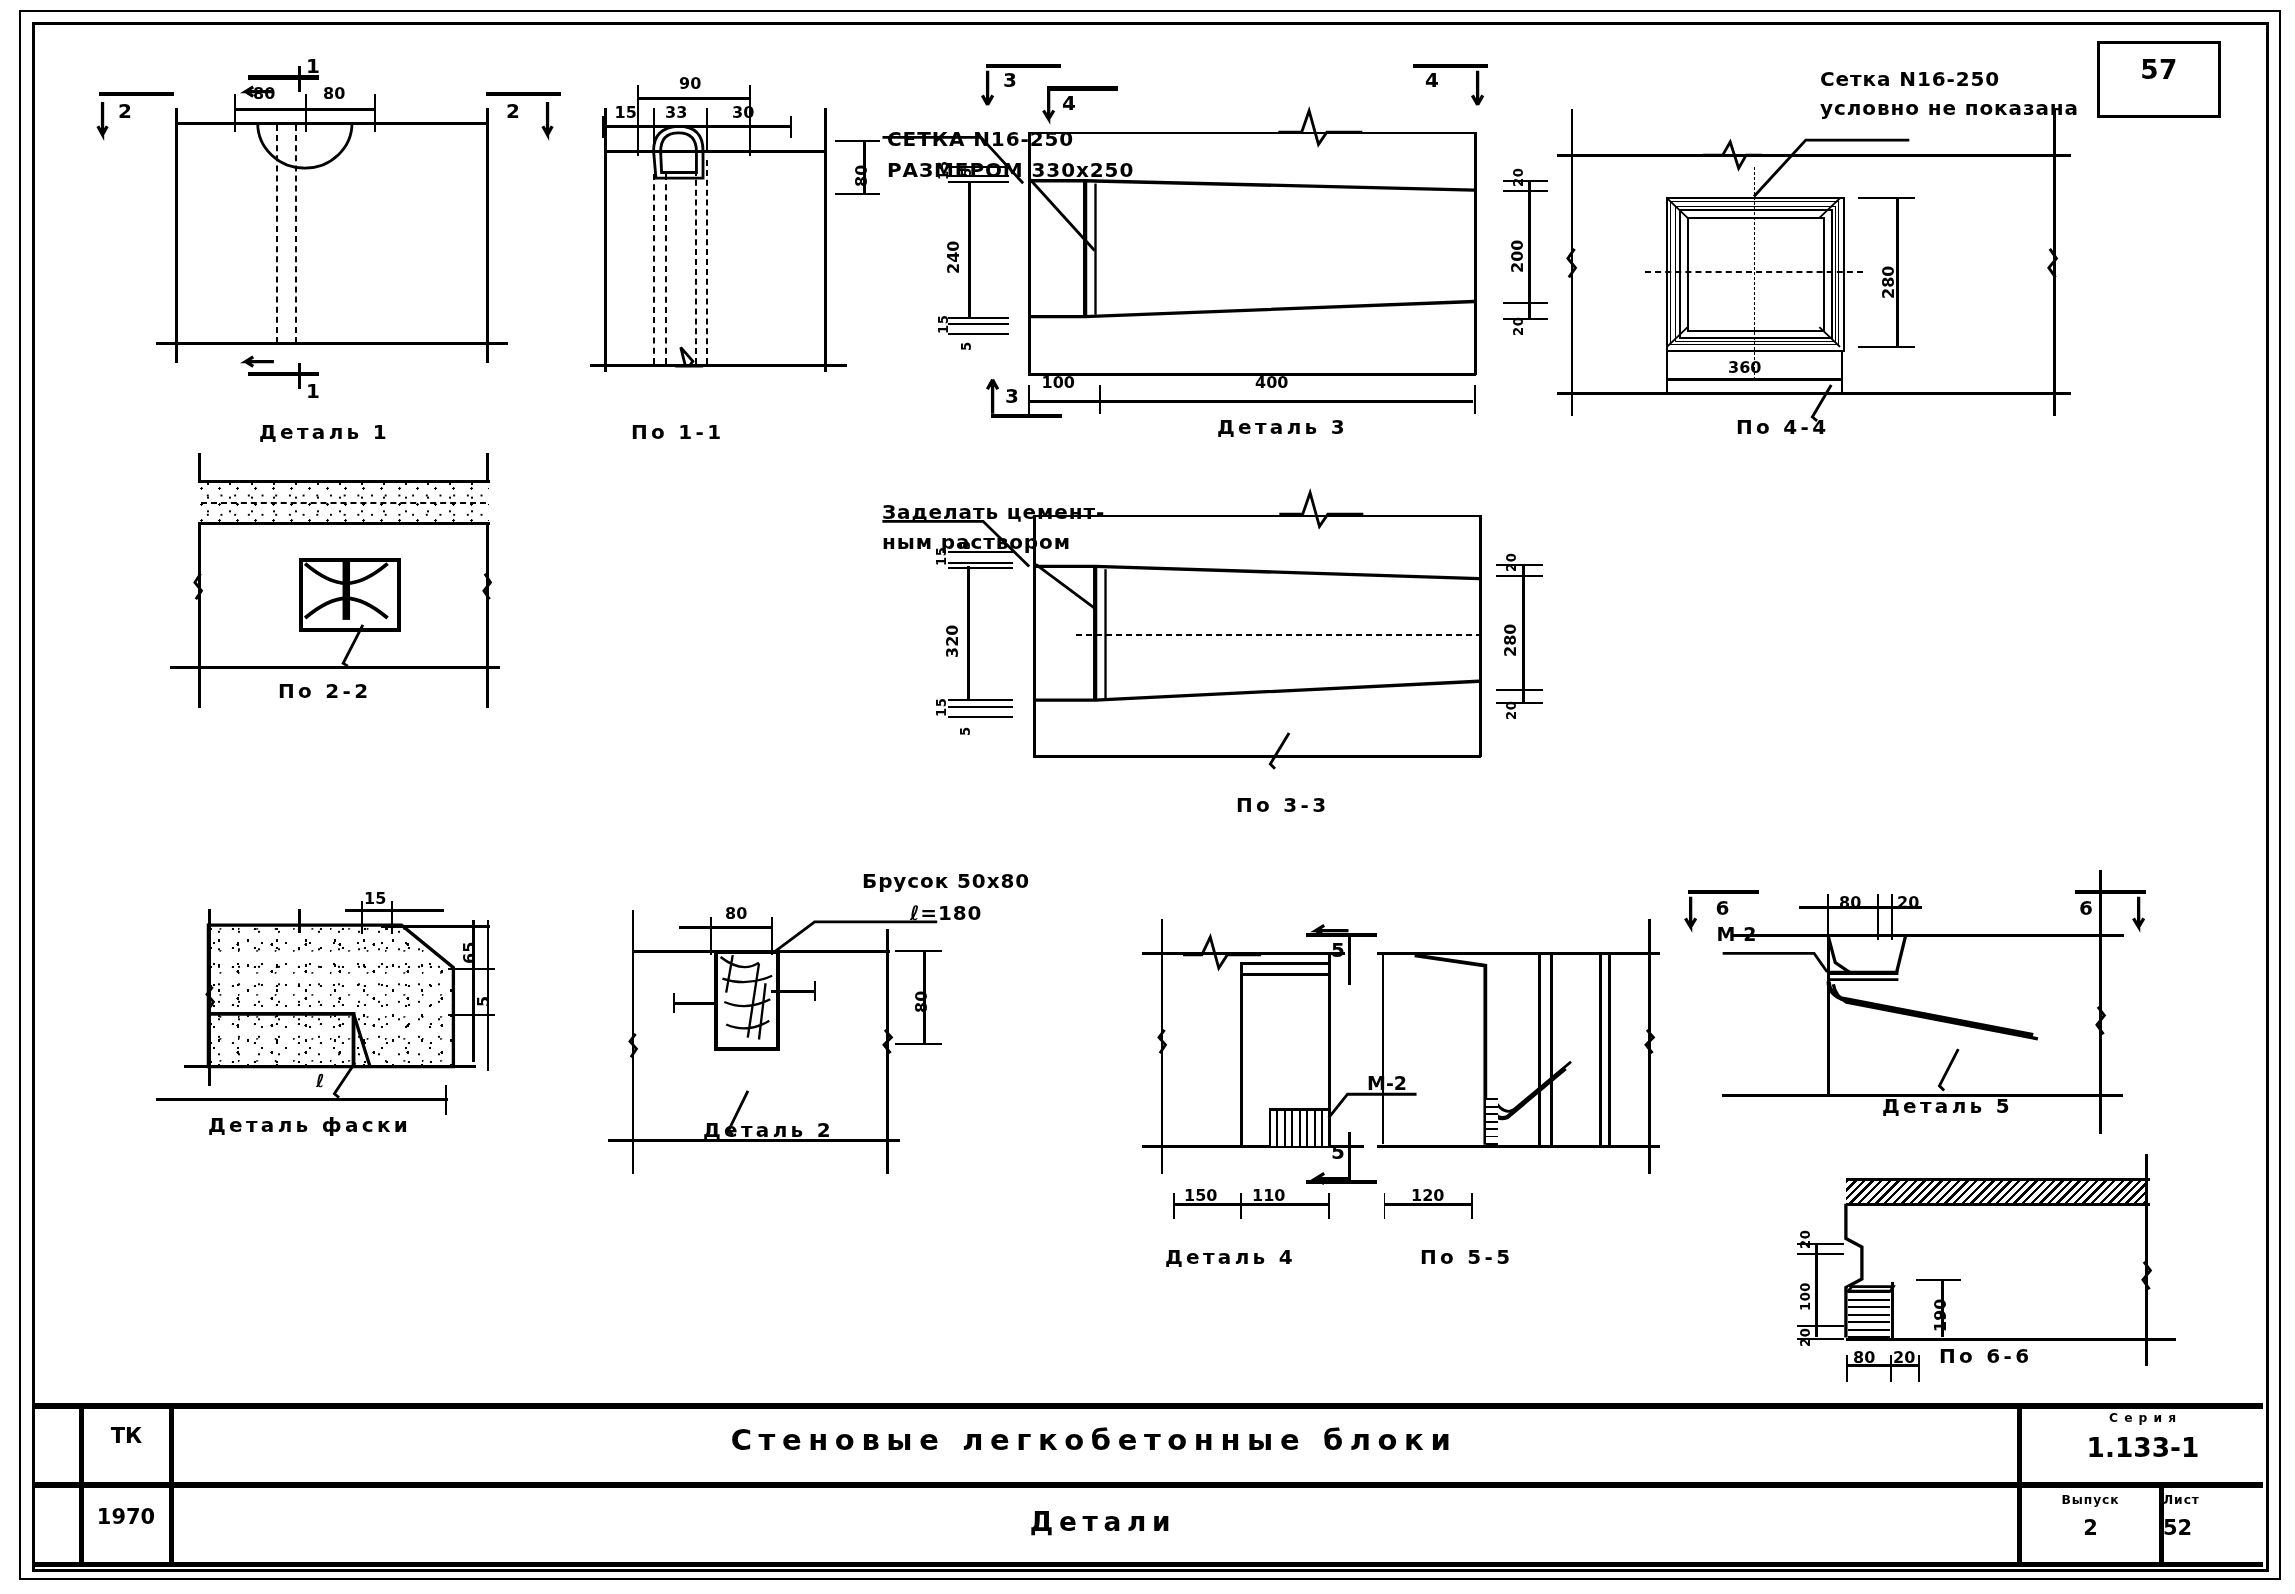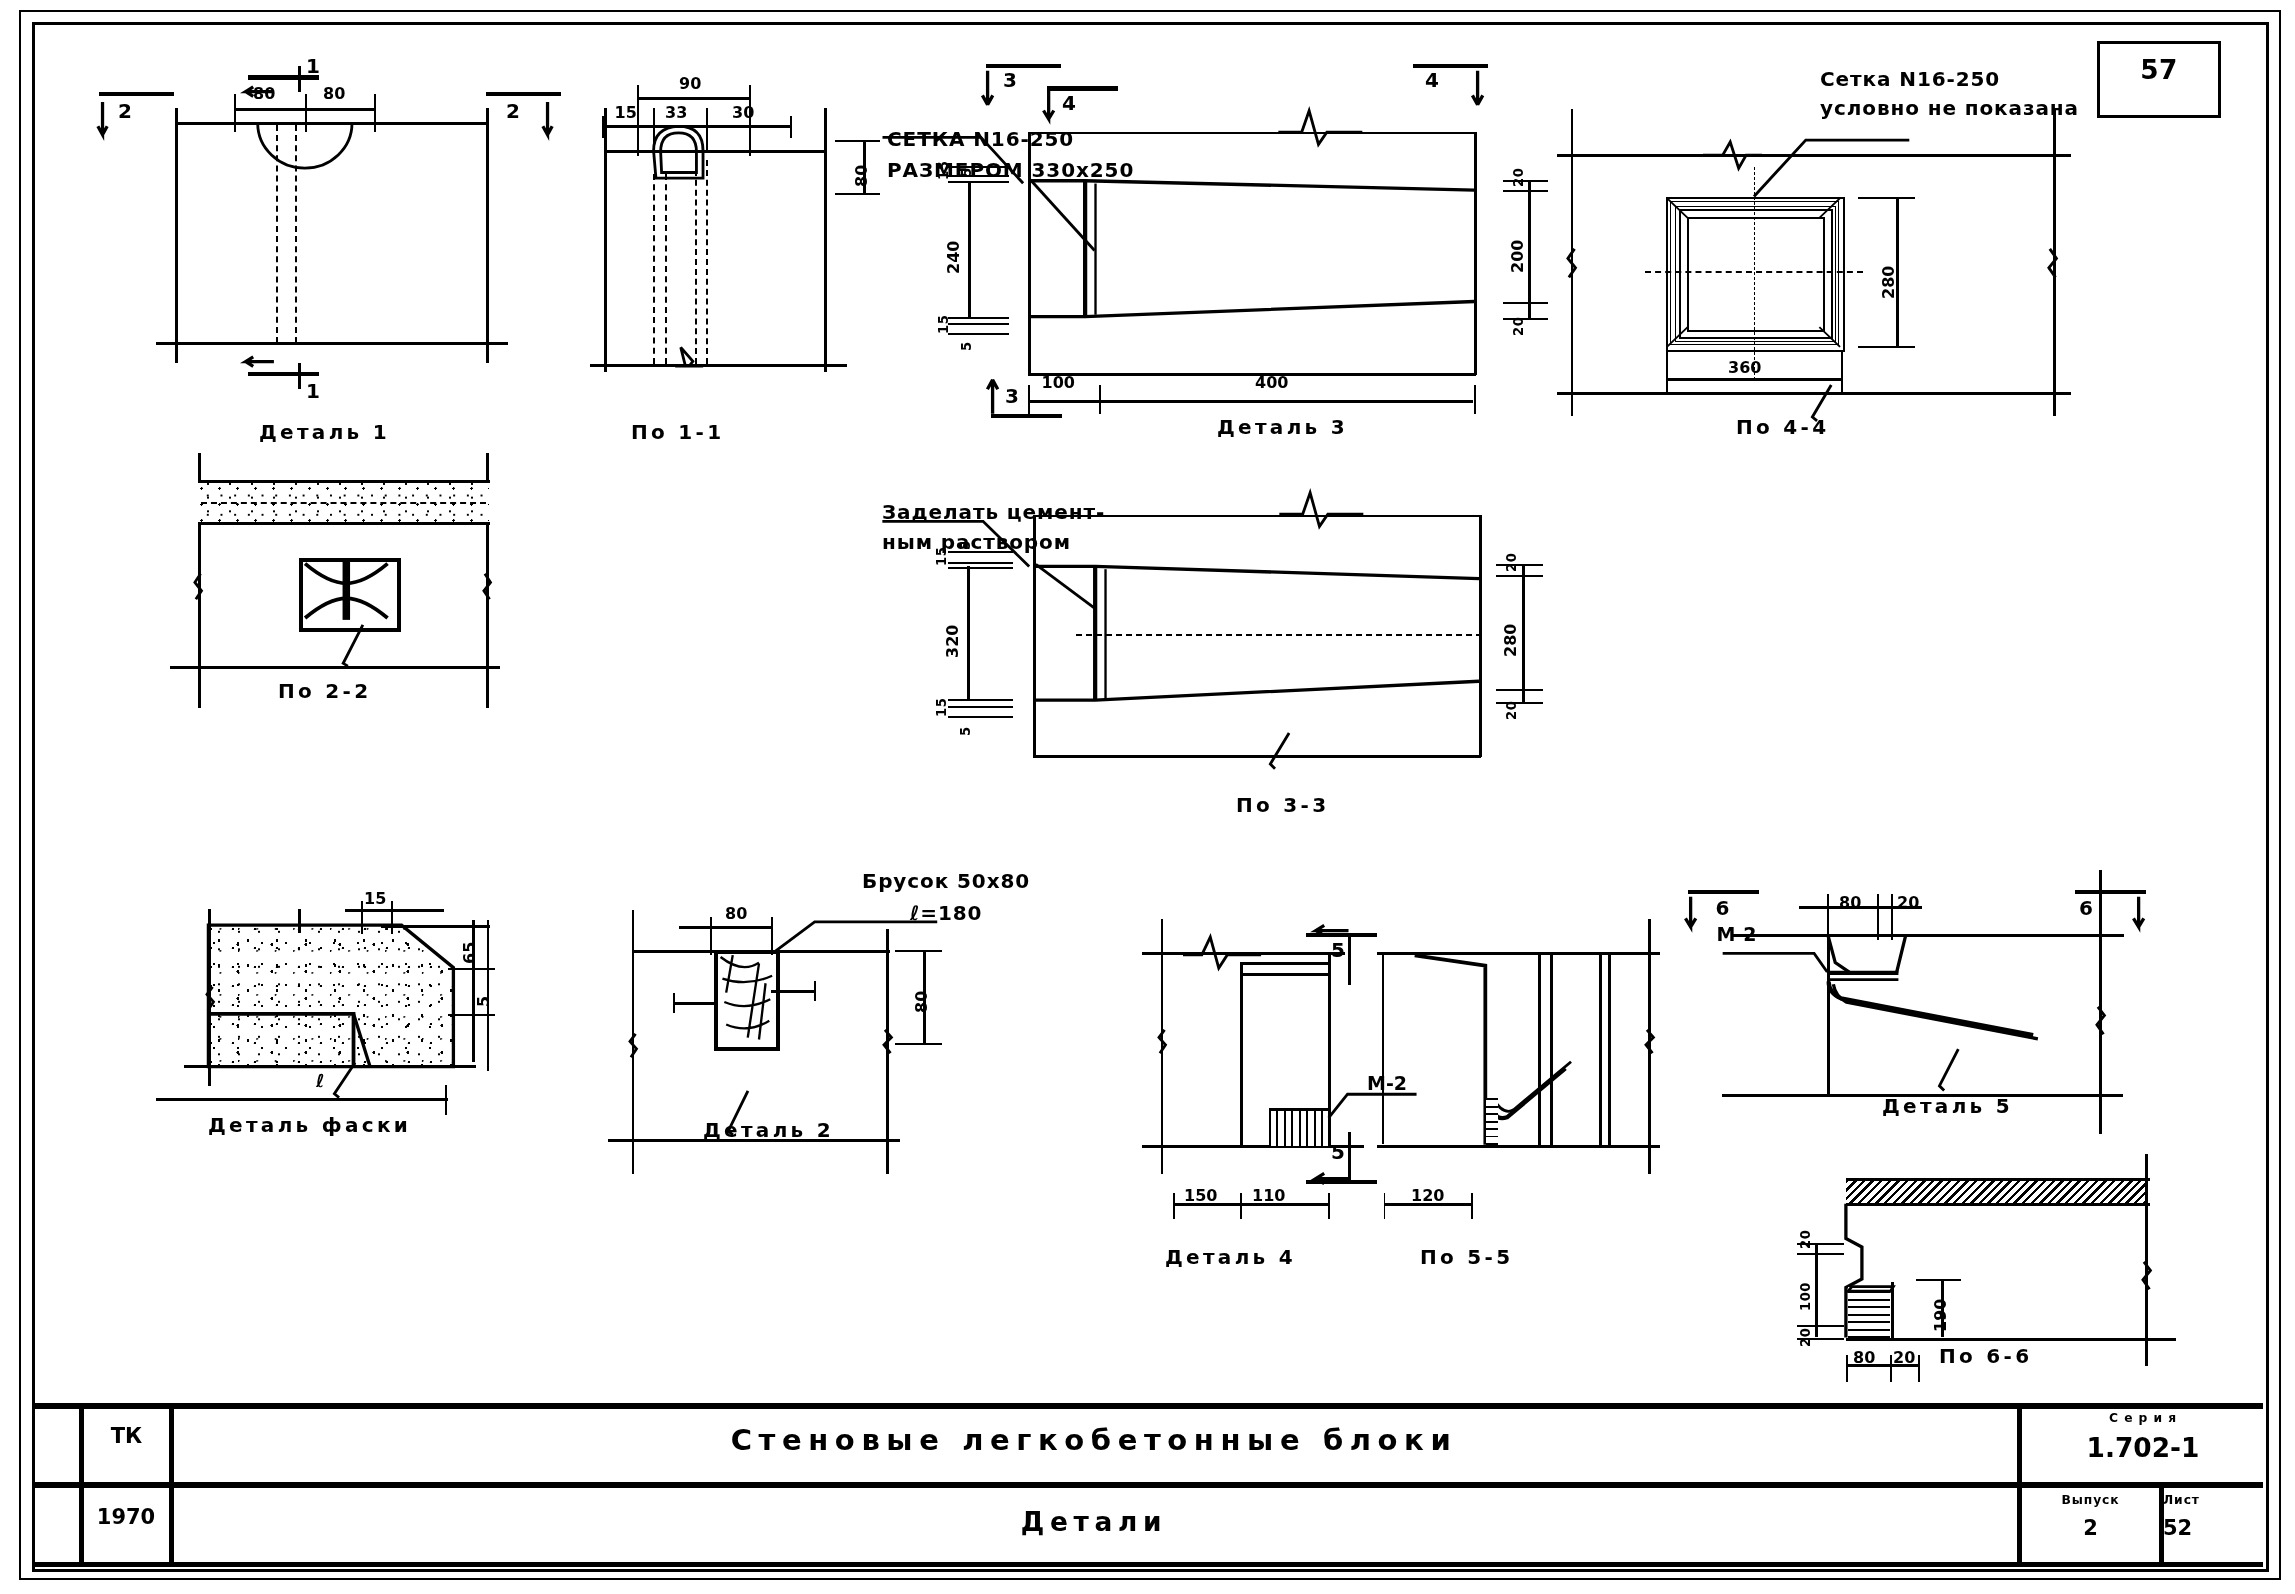--- a/index.html
+++ b/index.html
@@ -24,21 +24,21 @@
   .cap{font-size:20px;letter-spacing:3.3px;font-weight:700;}
   .dim{font-size:16px;font-weight:700;letter-spacing:0px;}
   .dimS{font-size:13.2px;font-weight:700;}
   .note{font-size:20px;font-weight:700;letter-spacing:0.9px;}
   .secno{font-size:20px;font-weight:700;}
   .rot{transform-origin:0 0;}
   
   .tb-line{background:#000;}
   .tbtext{font-weight:700;color:#000;}
   .tbl-title{font-size:29px;letter-spacing:6.6px;}
-  .tbl-sub{font-size:26.4px;letter-spacing:5.7px;}
+  .tbl-sub{font-size:26.4px;letter-spacing:5.7px;padding-left:9px;}
   .tbl-small{font-size:12.3px;letter-spacing:0.9px;}
   .tbl-med{font-size:21px;}
   .tbl-big{font-size:26.4px;}
   
   .concrete{
      background-color:#fff;
      background-image:
        radial-gradient(circle at 12% 22%, #000 1.1px, transparent 1.2px),
        radial-gradient(circle at 38% 62%, #000 1.3px, transparent 1.4px),
        radial-gradient(circle at 66% 18%, #000 1px, transparent 1.1px),
@@ -653,21 +653,21 @@
     <div class="abs tb-line" style="left:1985px;top:0;width:4.7px;height:163px;"></div>
     <div class="abs tb-line" style="left:2127px;top:79px;width:4.7px;height:84px;"></div>
 
     <div class="abs tbtext tbl-med" style="left:52px;top:21px;width:85px;text-align:center;">ТК</div>
     <div class="abs tbtext tbl-med" style="left:49px;top:102px;width:90px;text-align:center;">1970</div>
 
     <div class="abs tbtext tbl-title" style="left:142px;top:20px;width:1840px;text-align:center;">Стеновые легкобетонные блоки</div>
     <div class="abs tbtext tbl-sub" style="left:142px;top:103px;width:1840px;text-align:center;">Детали</div>
 
     <div class="abs tbtext tbl-small" style="left:1990px;top:7.5px;width:242px;text-align:center;">С е р и я</div>
-    <div class="abs tbtext tbl-big" style="left:1990px;top:29px;width:242px;text-align:center;">1.702-1</div>
+    <div class="abs tbtext tbl-big" style="left:1990px;top:29px;width:242px;text-align:center;">1.133-1</div>
 
     <div class="abs tbtext tbl-small" style="left:1990px;top:90px;width:137px;text-align:center;">Выпуск</div>
     <div class="abs tbtext tbl-med" style="left:1990px;top:113px;width:137px;text-align:center;">2</div>
 
     <div class="abs tbtext tbl-small" style="left:2131px;top:90px;width:100px;text-align:left;">Лист</div>
     <div class="abs tbtext tbl-med" style="left:2131px;top:113px;width:100px;">52</div>
   </div>
 
 </div>
 

